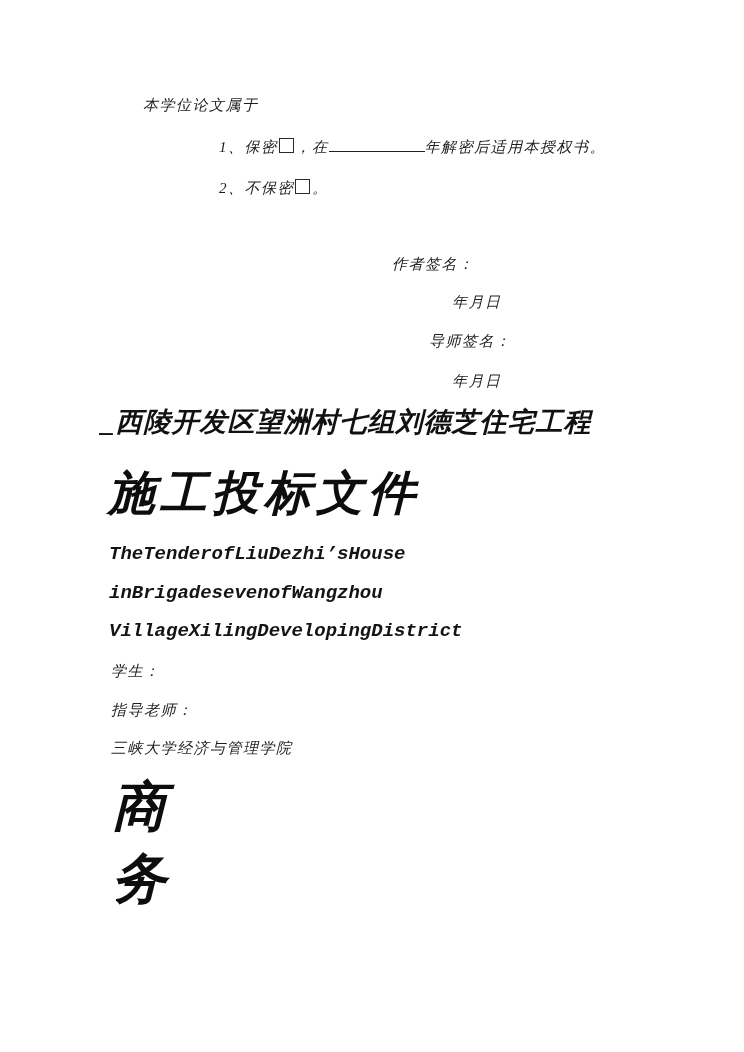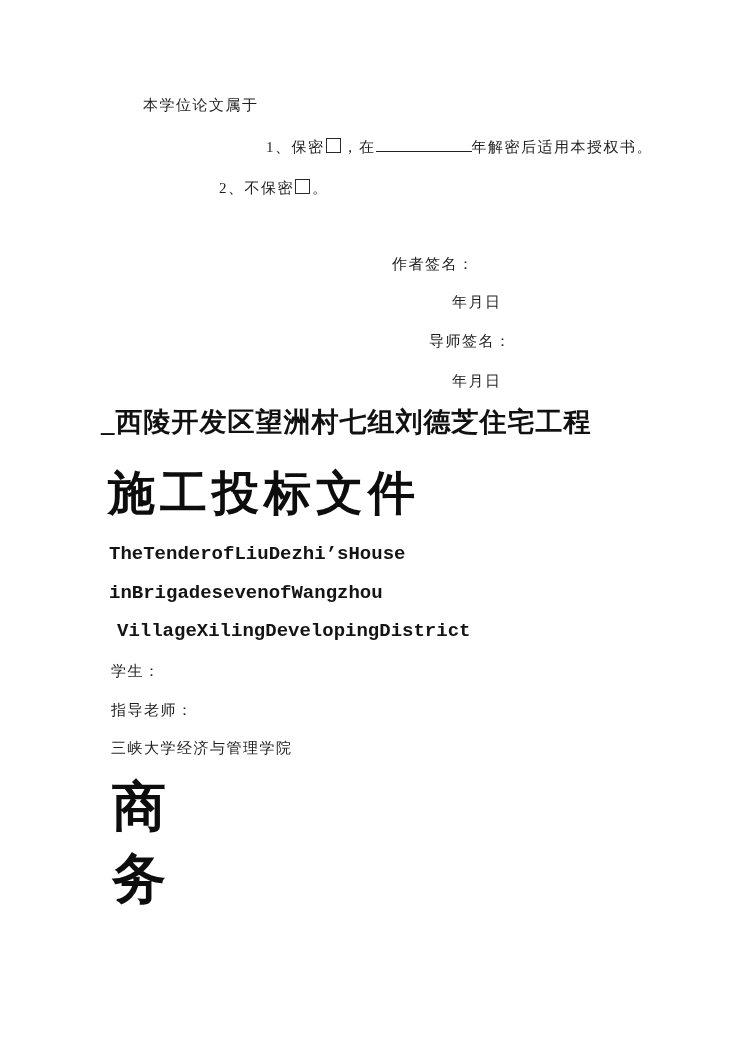--- a/index.html
+++ b/index.html
@@ -8,20 +8,21 @@
     background: #ffffff;
   }
   .page {
     position: relative;
     width: 744px;
     height: 990px;
     background: #ffffff;
     overflow: hidden;
     font-family: "Liberation Serif", "DejaVu Serif", serif;
     color: #1b1b1b;
+    font-style: italic;
   }
   .abs { position: absolute; margin: 0; white-space: nowrap; }
 
   
   .cn-small {
     font-size: 15px;
     letter-spacing: 1.5px;
     line-height: 1.2;
     color: #1e1e1e;
   }
@@ -71,21 +72,21 @@
     color: #0d0d0d;
   }
 </style>
 </head>
 <body>
 
 <div class="page">
 
   <p class="abs cn-small" style="left:143px; top:96px;">本学位论文属于</p>
 
-  <p class="abs cn-small" style="left:219px; top:137px;margin-left:47px;">
+  <p class="abs cn-small" style="left:219px; top:137px;">
     <span>1、保密</span><span class="checkbox"></span><span>，在</span><span class="blank-line"></span><span>年解密后适用本授权书。</span>
   </p>
 
   <p class="abs cn-small" style="left:219px; top:179px;">
     <span>2、不保密</span><span class="checkbox"></span><span>。</span>
   </p>
 
 
   <p class="abs cn-small" style="left:392px; top:255px;">作者签名：</p>
 
@@ -96,21 +97,21 @@
   <p class="abs cn-small" style="left:452px; top:372px;">年月日</p>
 
   <p class="abs project-title" style="left:101px; top:404px;">_西陵开发区望洲村七组刘德芝住宅工程</p>
 
   <p class="abs eng-title" style="left:109px; top:543px;">TheTenderofLiuDezhi’sHouse</p>
 
   <p class="abs main-title" style="left:108px; top:462px;">施工投标文件</p>
 
   <p class="abs eng-title" style="left:109px; top:582px;">inBrigadesevenofWangzhou</p>
 
-  <p class="abs eng-title" style="left:109px; top:620px;margin-left:8px;">VillageXilingDevelopingDistrict</p>
+  <p class="abs eng-title" style="left:109px; top:620px;">VillageXilingDevelopingDistrict</p>
 
   <p class="abs cn-small" style="left:111px; top:662px;">学生：</p>
 
   <p class="abs cn-small" style="left:111px; top:701px;">指导老师：</p>
 
   <p class="abs cn-small" style="left:111px; top:739px;">三峡大学经济与管理学院</p>
 
   <p class="abs big-char" style="left:112px; top:780px;">商</p>
 
   <p class="abs big-char" style="left:112px; top:852px;">务</p>

